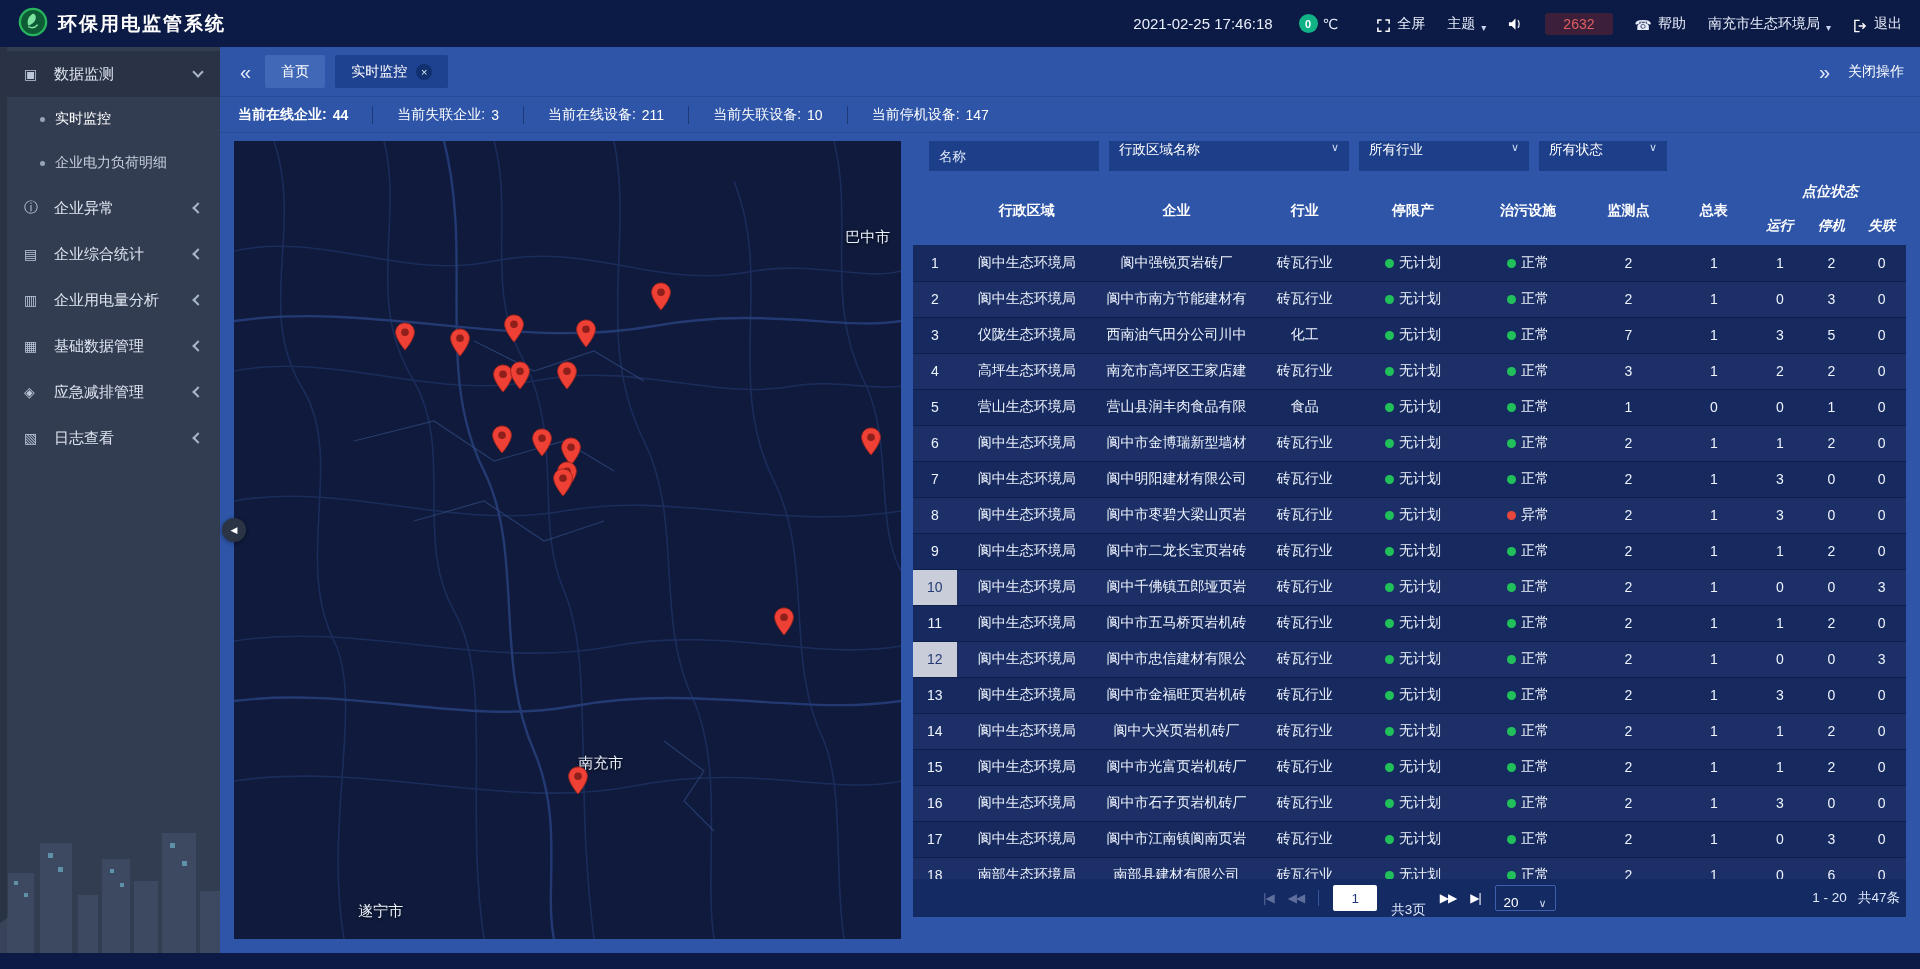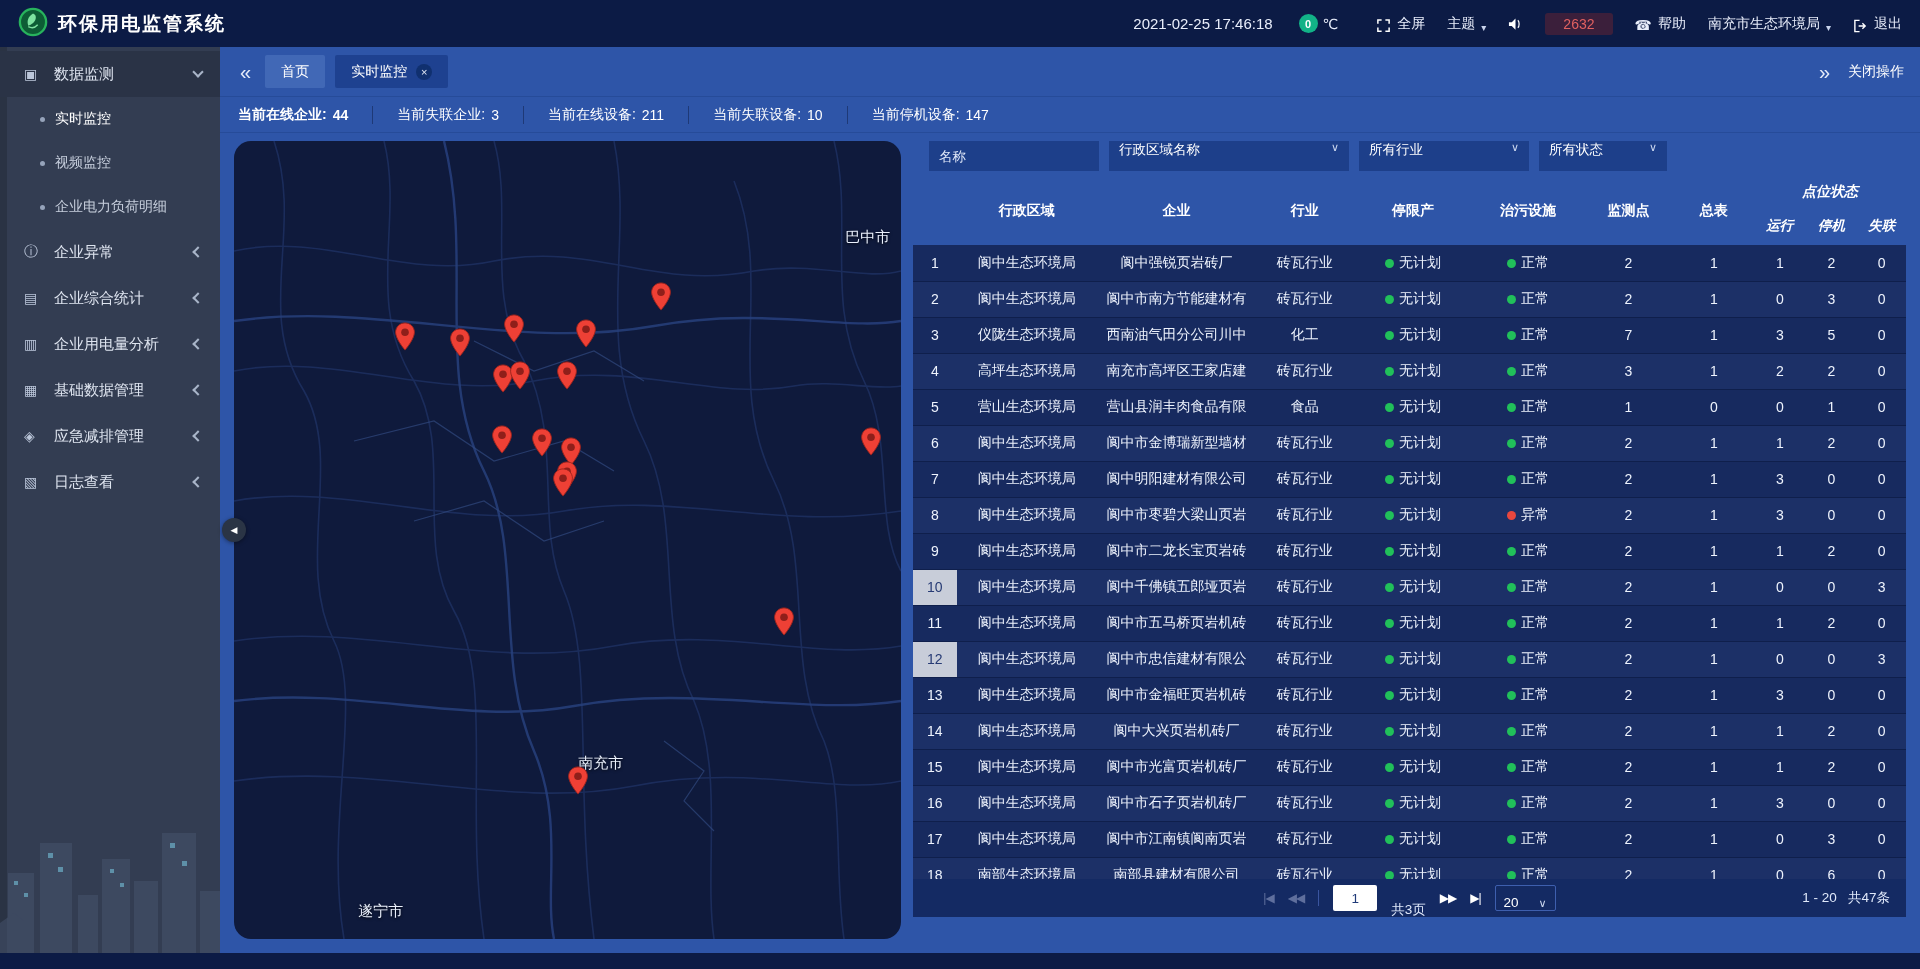--- a/index.html
+++ b/index.html
@@ -53,21 +53,21 @@
   .tabbar-right{margin-left:auto;display:flex;align-items:center;gap:14px;color:#fff;font-size:14px;}
 
   
   .statsbar{height:36px;display:flex;align-items:center;padding:0 16px;border-bottom:1px solid #264b99;color:#fff;font-size:14px;}
   .stat{display:flex;gap:6px;align-items:center;padding:0 24px;}
   .stat:first-child{padding-left:2px;font-weight:bold;}
   .stat:not(:first-child){border-left:1px solid rgba(10,25,60,.45);}
 
   
   .main{flex:1;display:flex;gap:12px;padding:8px 14px 14px;position:relative;min-height:0;}
-  .map-panel{width:667px;flex:none;background:#0f1a3c;position:relative;overflow:hidden;border-radius:17px;}
+  .map-panel{width:667px;flex:none;background:#0f1a3c;position:relative;overflow:hidden;}
   .map-svg{position:absolute;inset:0;width:100%;height:100%;}
   #pin-layer,#city-layer{position:absolute;inset:0;}
   .pin{position:absolute;transform:translate(-50%,-100%);width:22px;height:29px;cursor:pointer;}
   .city{position:absolute;transform:translate(-50%,-50%);color:#eaf0fc;font-size:15px;white-space:nowrap;
         text-shadow:0 1px 3px rgba(0,0,0,.8);}
   .collapse-handle{position:absolute;left:2px;top:385px;width:24px;height:24px;border-radius:50%;background:#2a3445;
         color:#fff;display:flex;align-items:center;justify-content:center;font-size:9px;cursor:pointer;z-index:5;
         box-shadow:0 1px 4px rgba(0,0,0,.4);}
 
   
@@ -98,21 +98,21 @@
               font-size:13.5px;flex:none;}
   .pg-center{margin:0 auto;display:flex;align-items:center;gap:14px;}
   .pg-btn{cursor:pointer;color:#fff;font-size:12px;letter-spacing:-1px;}
   .pg-btn.disabled{color:#5f6f9d;}
   .pg-sep{width:1px;height:16px;background:#3a55a0;}
   .pg-page{min-width:44px;height:26px;background:#fff;color:#203a78;display:flex;align-items:center;
            justify-content:center;border-radius:2px;cursor:text;}
   .pg-label{color:#dfe8fa;margin-top:24px;}
   .pg-size{height:26px;border:1px solid #3e5fae;display:flex;align-items:flex-end;padding:0 8px;gap:12px;
            cursor:pointer;border-radius:2px;color:#fff;}
-  .pg-right{position:absolute;right:16px;color:#dfe8fa;}
+  .pg-right{position:absolute;right:6px;color:#dfe8fa;}
 
   .footer{height:16px;background:var(--header-navy);}
 </style>
 </head>
 <body>
 
 <div class="page">
 
   <header class="header">
     <span class="logo">
@@ -173,24 +173,20 @@
             <span class="g-icon">▣</span>
             <span class="g-label">数据监测</span>
             <span class="chev down"></span>
           </div>
           <div class="side-sub active">
             <span class="dot-b"></span>
             <span>实时监控</span>
           </div>
           <div class="side-sub">
             <span class="dot-b"></span>
-            <span>视频监控</span>
-          </div>
-          <div class="side-sub">
-            <span class="dot-b"></span>
             <span>企业电力负荷明细</span>
           </div>
           <div class="side-group">
             <span class="g-icon">ⓘ</span>
             <span class="g-label">企业异常</span>
             <span class="chev left"></span>
           </div>
           <div class="side-group">
             <span class="g-icon">▤</span>
             <span class="g-label">企业综合统计</span>

